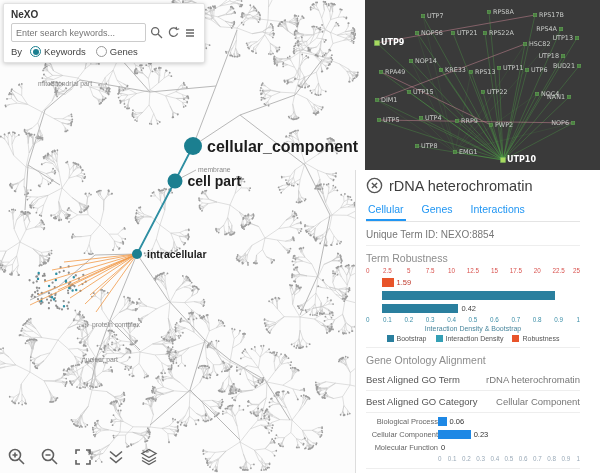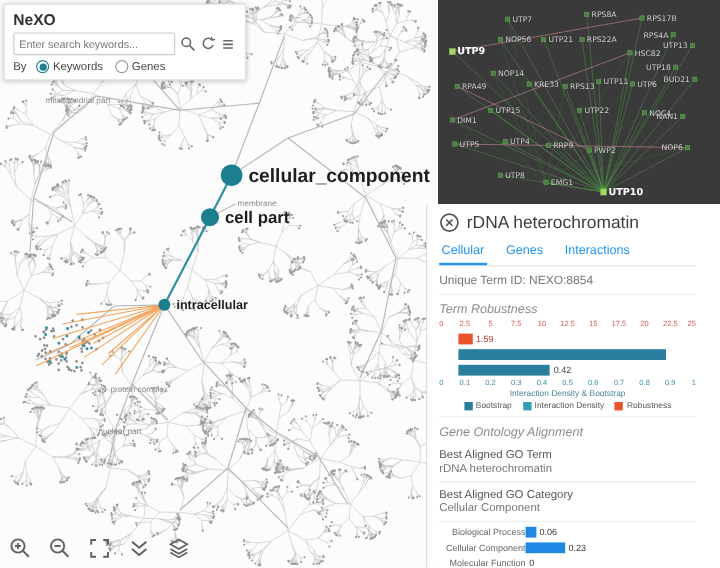--- a/index.html
+++ b/index.html
@@ -4,21 +4,21 @@
 <style>
   html,body{margin:0;padding:0;}
   body{width:600px;height:473px;overflow:hidden;position:relative;background:#fff;
        font-family:"Liberation Sans",sans-serif;}
   
   .left-viz{position:absolute;left:0;top:0;width:365px;height:473px;background:#fcfcfc;}
   #tree-svg{position:absolute;left:0;top:0;width:365px;height:473px;}
   .search-card{position:absolute;left:3px;top:3px;width:202px;background:#fff;
     border:1px solid #e2e2e2;border-radius:2px;box-shadow:0 1px 4px rgba(0,0,0,.2);
     padding:5px 7px;z-index:6;box-sizing:border-box;}
-  .search-title{font-size:13px;font-weight:bold;color:#333;margin-bottom:3px;}
+  .search-title{font-size:10px;font-weight:bold;color:#333;margin-bottom:3px;}
   .search-row{display:flex;align-items:center;gap:3px;}
   .search-input{flex:1;min-width:0;height:17px;font-size:9px;border:1px solid #ccc;
     border-radius:2px;padding:0 4px;color:#333;font-family:"Liberation Sans",sans-serif;}
   .icon-btn{background:none;border:none;padding:1px;cursor:pointer;display:inline-flex;align-items:center;}
   .by-row{display:flex;align-items:center;gap:8px;margin-top:4px;font-size:9.5px;color:#444;}
   .radio{display:inline-flex;align-items:center;gap:3px;cursor:pointer;}
   .radio-circle{width:9px;height:9px;border:1.5px solid #999;border-radius:50%;display:inline-block;position:relative;}
   .radio-circle.sel{border-color:#1b7f90;}
   .radio-circle.sel::after{content:"";position:absolute;left:1.5px;top:1.5px;right:1.5px;bottom:1.5px;
     background:#1b7f90;border-radius:50%;}
@@ -31,31 +31,31 @@
   
   .details{position:absolute;left:355px;top:170px;width:235px;height:303px;background:#fff;
     border-left:1px solid #ddd;box-sizing:border-box;padding:7px 10px 0 10px;overflow:hidden;}
   .details-header{display:flex;align-items:center;gap:6px;}
   .close-btn{display:inline-flex;cursor:pointer;}
   .term-title{font-size:14.5px;color:#3d3d3d;font-weight:500;}
   .tabs{display:flex;gap:14px;border-bottom:1px solid #e4e4e4;margin-top:6px;}
   .tab{font-size:10.5px;color:#2196f3;padding:3px 2px 4px;cursor:pointer;}
   .tab.active{border-bottom:2px solid #2196f3;}
   .term-id{font-size:10px;color:#777;margin-top:7px;padding-bottom:5px;border-bottom:1px solid #eee;}
-  .section-label{font-size:10.5px;color:#8d8d8d;margin:6px 0 3px;font-style:italic;}
+  .section-label{font-size:10.5px;color:#8d8d8d;margin:6px 0 3px;}
   .axis-row{position:relative;height:8px;margin:1px 0;}
   .axis-row span{position:absolute;top:0;transform:translateX(-50%);font-size:6.3px;}
   .bar-row{display:flex;align-items:center;height:11px;margin:2px 16px;}
   .bar{height:9px;}
   .bar-label{font-size:7.5px;color:#444;margin-left:3px;white-space:nowrap;}
   .axis-caption{text-align:center;font-size:7px;color:#49869c;margin-top:1px;}
   .legend{display:flex;justify-content:center;gap:9px;margin-top:3px;border-bottom:1px solid #eee;padding-bottom:5px;}
   .legend-item{display:flex;align-items:center;gap:3px;font-size:7px;color:#555;white-space:nowrap;}
   .legend-swatch{width:7px;height:7px;display:inline-block;}
-  .go-row{display:flex;justify-content:space-between;font-size:9.5px;color:#555;padding:5px 0;border-bottom:1px solid #eee;flex-direction:column;}
+  .go-row{display:flex;justify-content:space-between;font-size:9.5px;color:#555;padding:5px 0;border-bottom:1px solid #eee;}
   .go-value{color:#777;}
   .go-chart-row{display:flex;align-items:center;margin:3px 0;height:10px;}
   .go-cat{width:72px;font-size:7.5px;color:#666;flex:none;text-align:right;}
   .go-track{flex:1;display:flex;align-items:flex-end;}
   .go-bar{height:9px;}
   .go-num{font-size:7.5px;color:#333;margin-left:3px;}
   .bottom-section{border-top:1px solid #eee;padding-top:5px;margin-top:5px;}
 </style>
 </head>
 <body>

